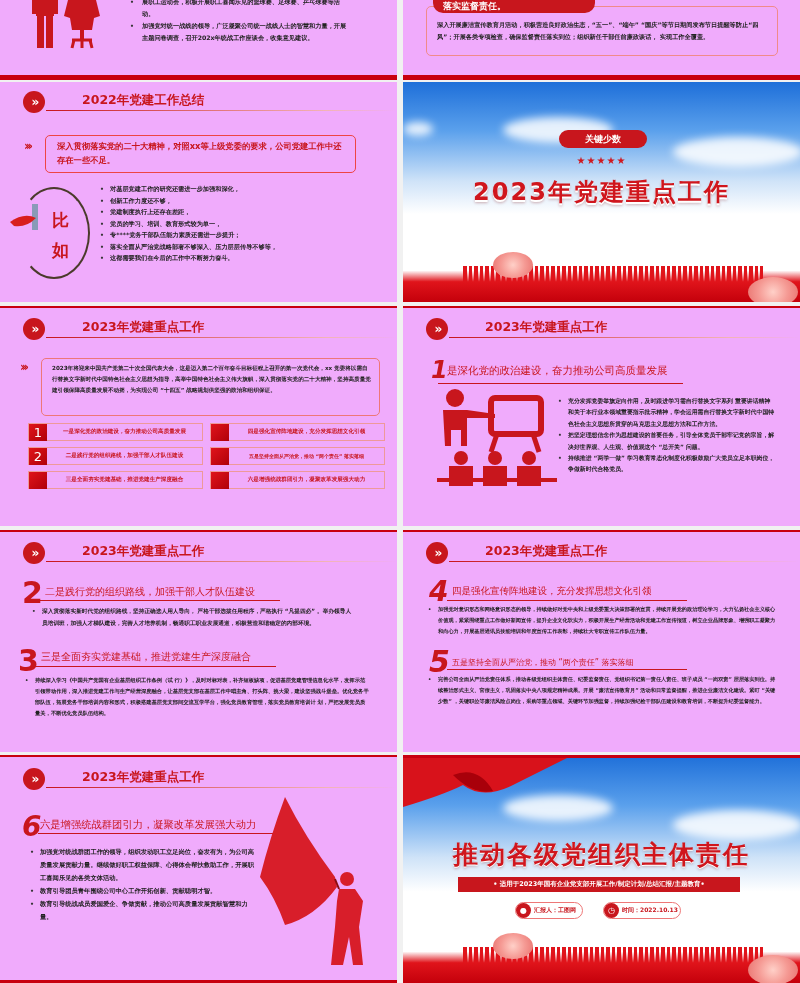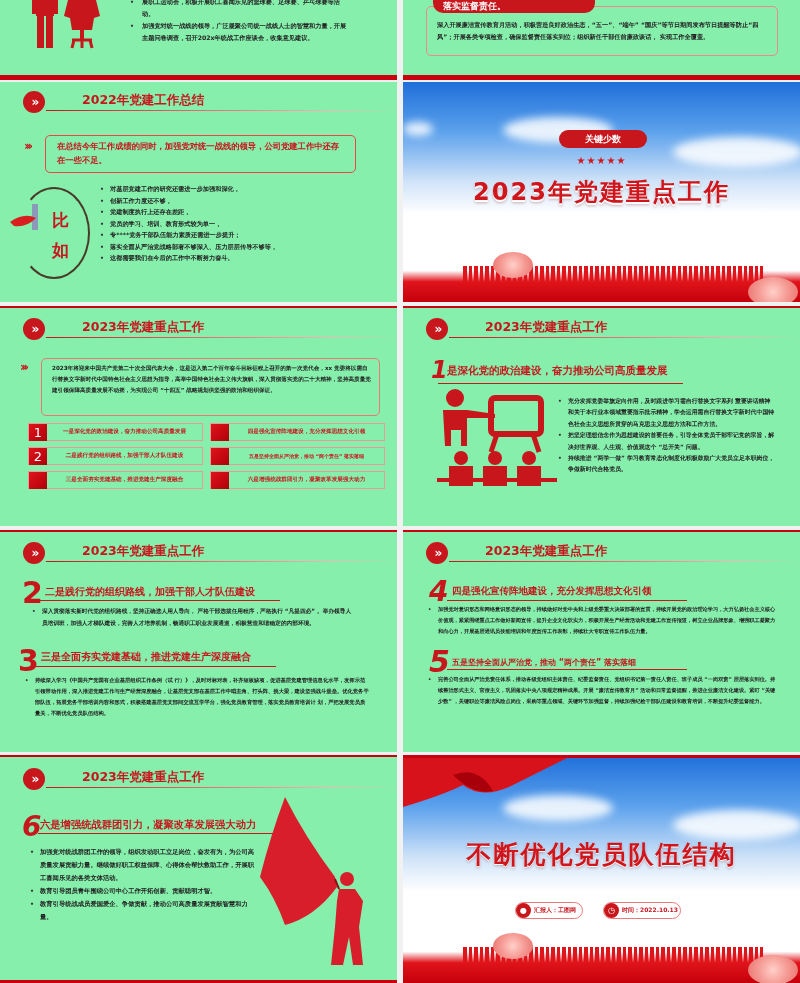--- a/index.html
+++ b/index.html
@@ -1,26 +1,26 @@
 <!DOCTYPE html>
 <html><head>
 <meta charset="utf-8">
 <style>
 *{box-sizing:border-box;margin:0;padding:0}
 body{width:800px;height:983px;background:#f1f1f1;font-family:"DejaVu Sans",sans-serif;position:relative;overflow:hidden}
-.slide{position:absolute;background:#86efac;overflow:hidden}
+.slide{position:absolute;background:#f0abfc;overflow:hidden}
 .redbar{position:absolute;left:0;right:0;height:5px;background:#c8000f}
 .hdr-icon{position:absolute;width:22px;height:22px;border-radius:50%;background:#c8161d;color:#fff;font-size:12px;font-weight:bold;display:flex;align-items:center;justify-content:center;letter-spacing:-3px}
 .hdr-title{position:absolute;color:#c8161d;font-weight:bold;font-size:12.5px}
 .hdr-line{position:absolute;height:1px;background:linear-gradient(90deg,#c8161d,#f3b4b4 80%,transparent)}
 .txt{font-size:6.2px;line-height:12px;color:#222;font-weight:bold}
 .bul{position:relative;padding-left:10px}
 .bul:before{content:"•";position:absolute;left:0;color:#333}
 .sec-num{position:absolute;color:#c8161d;font-weight:bold;font-style:italic}
-.sec-title{position:absolute;color:#c8161d;font-weight:bold}
+.sec-title{position:absolute;color:#c8161d;font-weight:normal}
 .sec-line{position:absolute;height:1px;background:#c8161d}
 .sky{position:absolute;inset:0;background:linear-gradient(180deg,#1e6fd9 0%,#5aa0ec 22%,#cfe3f8 45%,#fff 60%,#fff 80%)}
 .cloud{position:absolute;background:rgba(255,255,255,.85);border-radius:50%;filter:blur(4px)}
 .ground{position:absolute;left:0;right:0;bottom:0;height:45px;background:linear-gradient(180deg,transparent 0,transparent 30%,#e0141b 55%,#c4000b 100%)}
 .skyline{position:absolute;bottom:14px;height:22px;background:repeating-linear-gradient(90deg,#e0141b 0 4px,transparent 4px 6px,#e0141b 6px 9px,transparent 9px 11px)}
 .peony{position:absolute;border-radius:50%;background:radial-gradient(circle,#ffd0c8 0,#f59a94 50%,#e8706c 100%)}
 .card{position:absolute;border:1px solid #e77;border-radius:5px}
 .tile{position:absolute;height:18px;border:1px solid #e99;display:flex;align-items:center;font-size:5.6px;font-weight:bold;color:#c8161d}
 .tile .sq{width:18px;height:17px;background:linear-gradient(135deg,#e0141b,#b0000a);color:#fff;font-size:13px;display:flex;align-items:center;justify-content:center;font-weight:normal;flex-shrink:0}
 .tile span.l{flex:1;text-align:center}
@@ -52,21 +52,21 @@
   <div class="txt" style="position:absolute;left:34px;top:19px;width:330px;line-height:12px;font-size:6.2px">深入开展廉洁宣传教育月活动，积极营造良好政治生态，“五一”、“端午” “国庆”等节日期间发布节日提醒等防止“四风”；开展各类专项检查，确保监督责任落实到位；组织新任干部任前廉政谈话， 实现工作全覆盖。</div>
   <div class="redbar" style="bottom:0"></div>
 </div>
 
 <div class="slide" style="left:0;top:82px;width:397px;height:220px">
   <div class="hdr-icon" style="left:23px;top:9px">»</div>
   <div class="hdr-title" style="left:82px;top:10px">2022年党建工作总结</div>
   <div class="hdr-line" style="left:46px;top:28px;width:350px"></div>
   <div style="position:absolute;left:24px;top:57px;color:#c8161d;font-weight:bold;font-size:12px;letter-spacing:-3px">›››</div>
   <div class="card" style="left:45px;top:53px;width:311px;height:38px;border-color:#e44"></div>
-  <div style="position:absolute;left:57px;top:57px;width:290px;color:#c8161d;font-weight:bold;font-size:8.3px;line-height:14px">在总结今年工作成绩的同时，加强党对统一战线的领导，公司党建工作中还存在一些不足。</div>
+  <div style="position:absolute;left:57px;top:57px;width:290px;color:#c8161d;font-weight:bold;font-size:8.3px;line-height:14px">深入贯彻落实党的二十大精神，对照xx等上级党委的要求，公司党建工作中还存在一些不足。</div>
   <div style="position:absolute;left:18px;top:105px;width:72px;height:92px;border:2px solid #4a3a2a;border-radius:50%;border-left-color:transparent;border-top-color:#4a3a2a"></div>
   <div style="position:absolute;left:52px;top:127px;color:#c8161d;font-weight:bold;font-size:17px">比</div>
   <div style="position:absolute;left:52px;top:157px;color:#c8161d;font-weight:bold;font-size:17px">如</div>
   <svg style="position:absolute;left:10px;top:118px" width="40" height="34" viewBox="0 0 40 34">
     <rect x="22" y="4" width="6" height="26" fill="#8a9ab8"></rect>
     <path d="M0 22 Q14 12 26 18 Q16 28 4 26 Z" fill="#d81e1e"></path>
   </svg>
   <div class="txt" style="position:absolute;left:100px;top:101px;width:290px;font-size:6.2px;line-height:11.5px">
     <div class="bul">对基层党建工作的研究还需进一步加强和深化，</div>
     <div class="bul">创新工作力度还不够，</div>
@@ -206,21 +206,22 @@
 
 <div class="slide" style="left:403px;top:755px;width:397px;height:228px">
   <div class="sky"></div>
   <div class="cloud" style="left:100px;top:40px;width:110px;height:26px"></div>
   <div class="cloud" style="left:270px;top:55px;width:130px;height:30px"></div>
   <svg style="position:absolute;left:0;top:0" width="180" height="55" viewBox="0 0 180 55">
     <path d="M0 0 H170 Q150 10 110 30 Q80 45 60 30 Q40 40 0 52 Z" fill="#d8121b"></path>
     <path d="M50 20 Q75 10 90 36 Q70 40 50 20 Z" fill="#a8000a"></path>
   </svg>
   <div class="redbar" style="top:0;height:3px"></div>
-  <div style="position:absolute;left:0;right:0;top:83px;text-align:center;color:#d0161d;font-weight:bold;font-size:25px;letter-spacing:2px;text-shadow:0 1px 0 #fff,0 2px 3px rgba(120,0,0,.3)">不断优化党员队伍结构</div>
+  <div style="position:absolute;left:0;right:0;top:83px;text-align:center;color:#d0161d;font-weight:bold;font-size:25px;letter-spacing:2px;text-shadow:0 1px 0 #fff,0 2px 3px rgba(120,0,0,.3)">推动各级党组织主体责任</div>
+  <div style="position:absolute;left:55px;top:122px;width:282px;height:15px;background:#c8161d;color:#fff;font-weight:bold;font-size:6.5px;text-align:center;line-height:15px">• 适用于2023年国有企业党支部开展工作/制定计划/总结汇报/主题教育•</div>
   <div style="position:absolute;left:112px;top:147px;width:68px;height:17px;border:1px solid #e77;border-radius:9px;background:#fff;display:flex;align-items:center;font-size:6px;font-weight:bold;color:#c8161d">
     <span style="width:15px;height:15px;border-radius:50%;background:#c8161d;color:#fff;font-size:8px;text-align:center;line-height:15px;margin-right:3px">●</span>
     <span>汇报人：工图网</span>
   </div>
   <div style="position:absolute;left:200px;top:147px;width:78px;height:17px;border:1px solid #e77;border-radius:9px;background:#fff;display:flex;align-items:center;font-size:6px;font-weight:bold;color:#c8161d">
     <span style="width:15px;height:15px;border-radius:50%;background:#c8161d;color:#fff;font-size:8px;text-align:center;line-height:15px;margin-right:3px">◷</span>
     <span>时间：2022.10.13</span>
   </div>
   <div class="skyline" style="left:60px;width:300px"></div>
   <div class="ground"></div>

